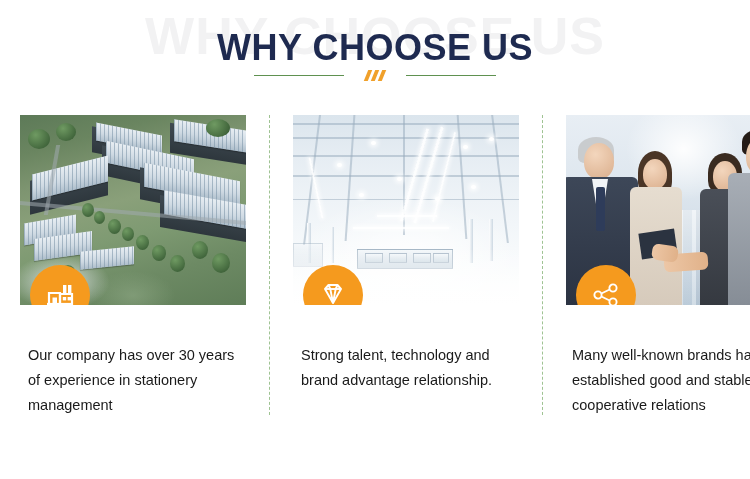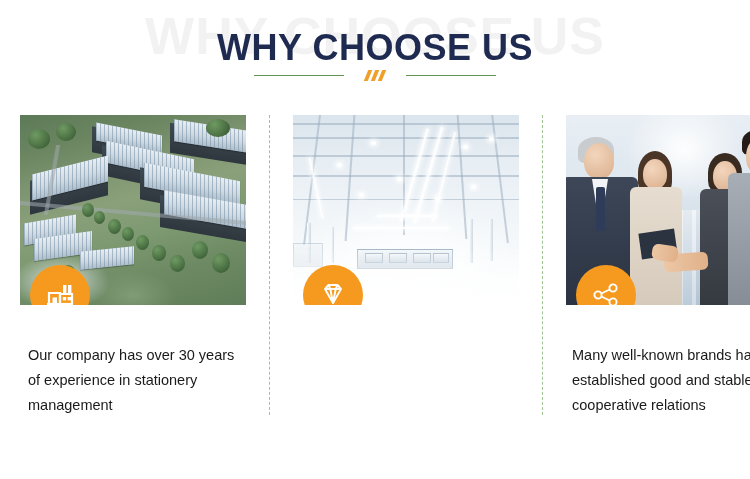--- a/index.html
+++ b/index.html
@@ -410,20 +410,21 @@
         </div>
         <div class="icon-badge">
           <svg viewBox="0 0 32 32" fill="none" stroke="#ffffff" stroke-width="1.9" stroke-linejoin="round">
             <path d="M8 10 L11.5 6 H20.5 L24 10 L16 24 Z"></path>
             <path d="M8 10 H24"></path>
             <path d="M11.5 6 L13.3 10 L16 24"></path>
             <path d="M20.5 6 L18.7 10 L16 24"></path>
           </svg>
         </div>
       </div>
+      <div class="card-text">Strong talent, technology and brand advantage relationship.</div>
     </div>
 
     <div class="card-divider"></div>
 
     <div class="card">
       <div class="card-image">
         <div class="img-business">
           <div class="skyline"></div>
 
           <div class="person" style="left:6px; top:24px;">

